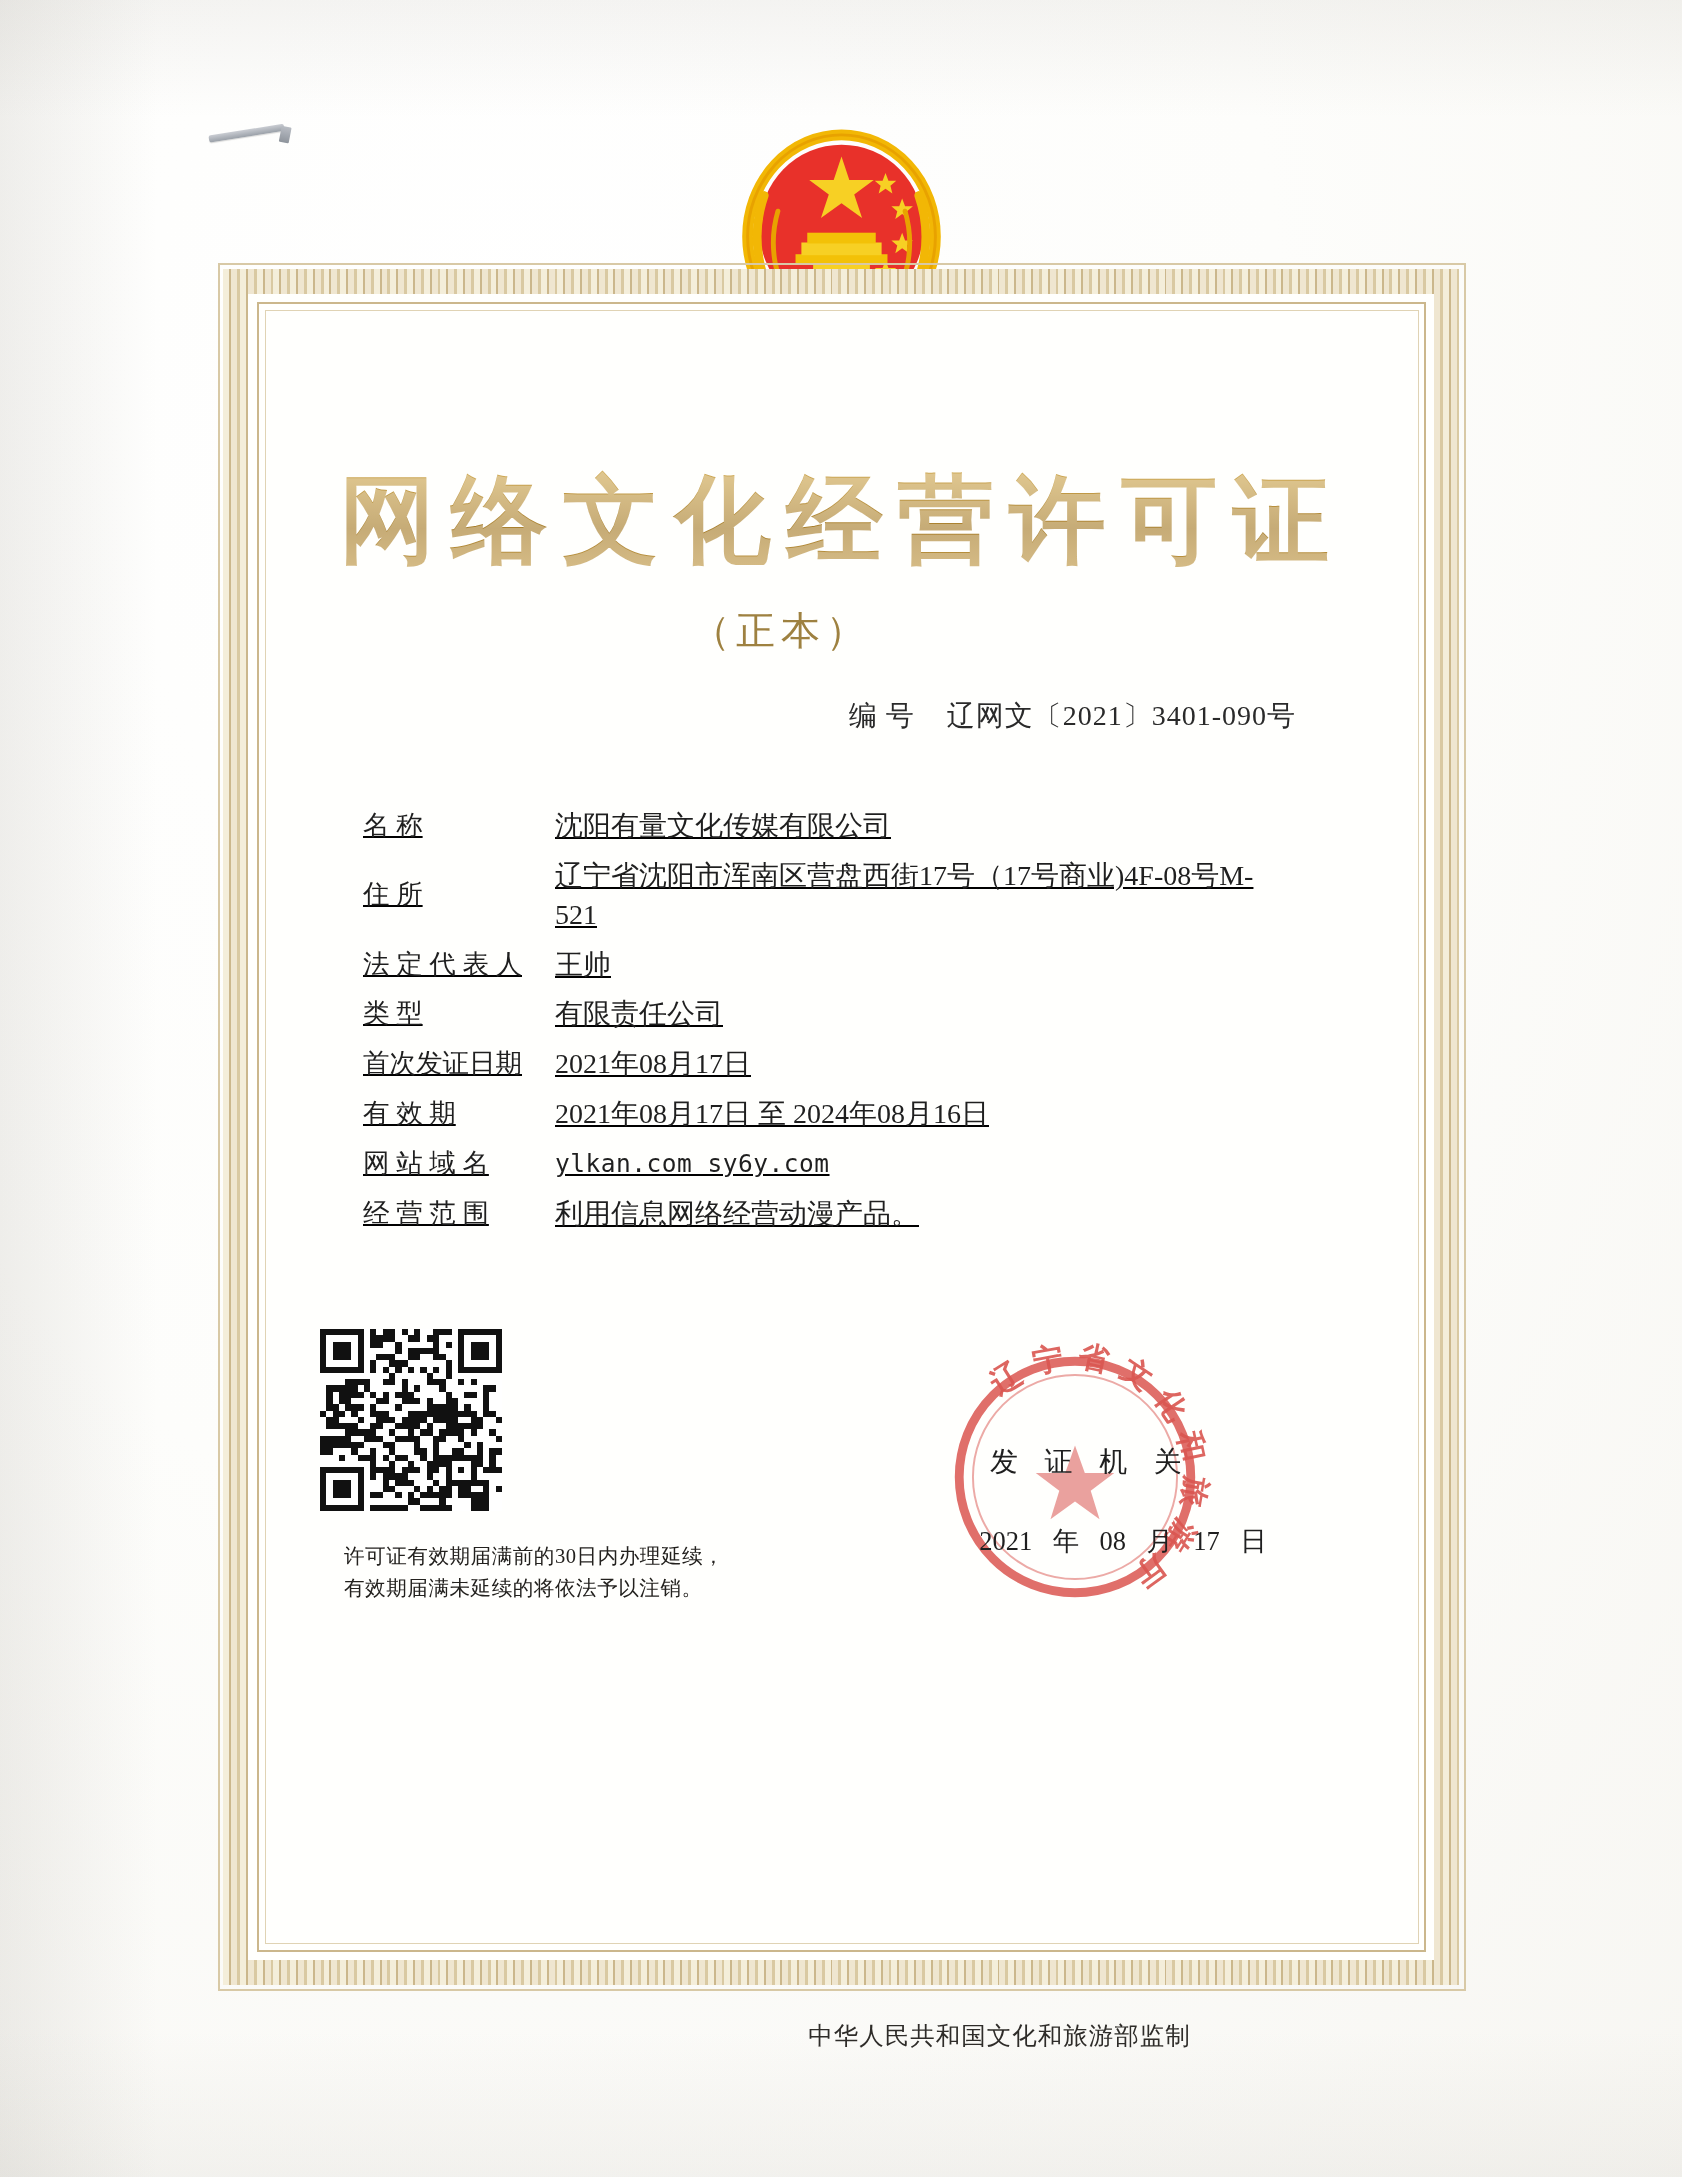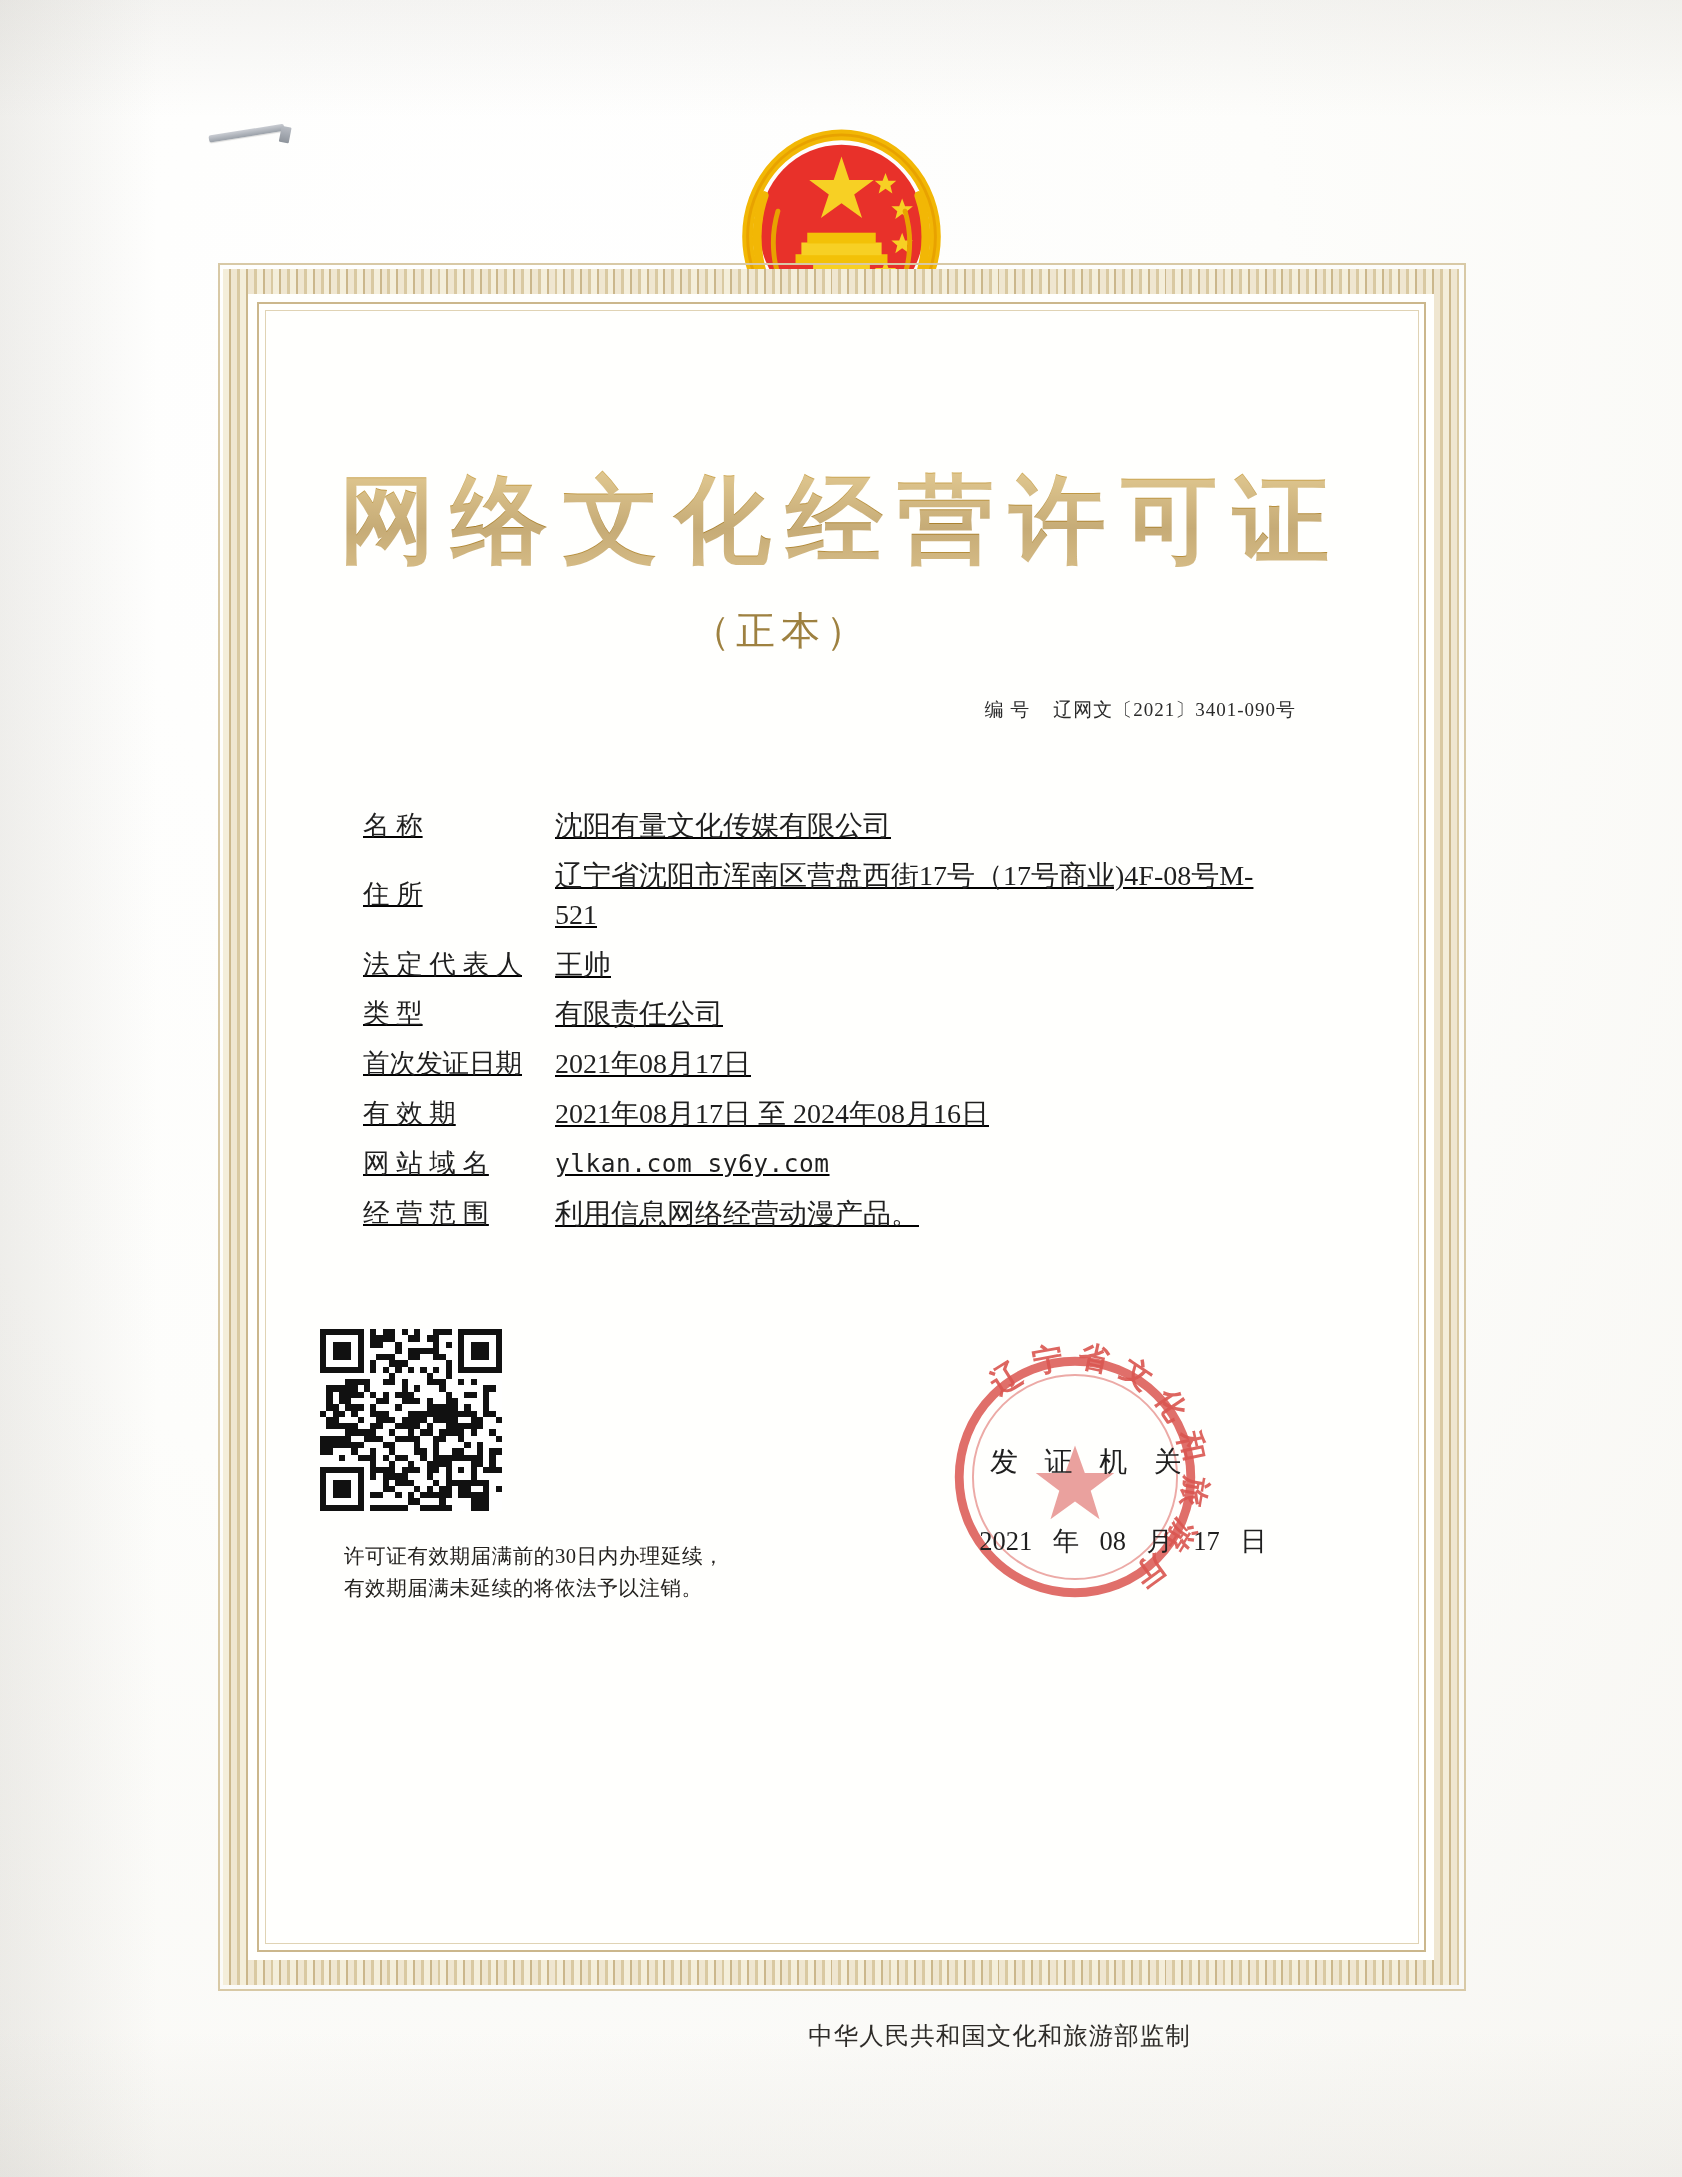--- a/index.html
+++ b/index.html
@@ -151,21 +151,21 @@
     width: 1032px;
     text-align: center;
     font-size: 39px;
     letter-spacing: 5.9px;
     color: #9e8140;
     font-family: "DejaVu Serif", "Liberation Serif", serif;
   }
   .cert-number {
     position: absolute;
     right: 123px; top: 387px;
-    font-size: 19px;
+    font-size: 28px;
     letter-spacing: 1px;
     color: #2a2a2a;
     white-space: nowrap;
     margin-left: 12px;
   }
 
   
   .fields {
     position: absolute;
     left: 98px; top: 496px;

